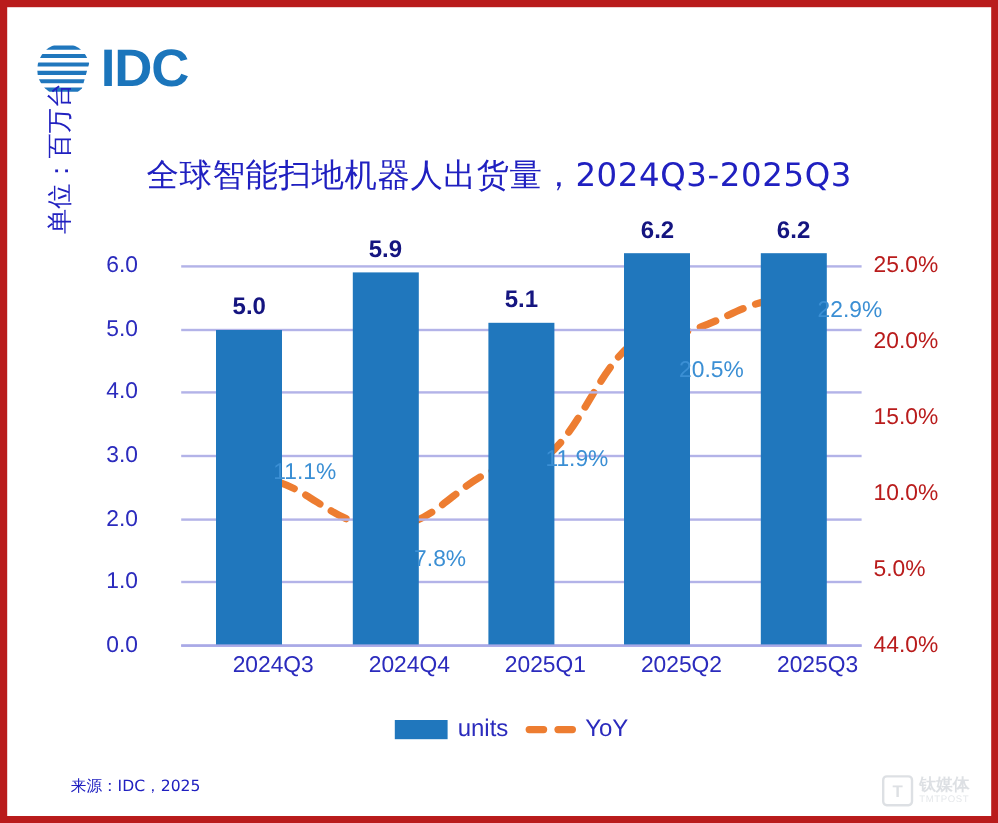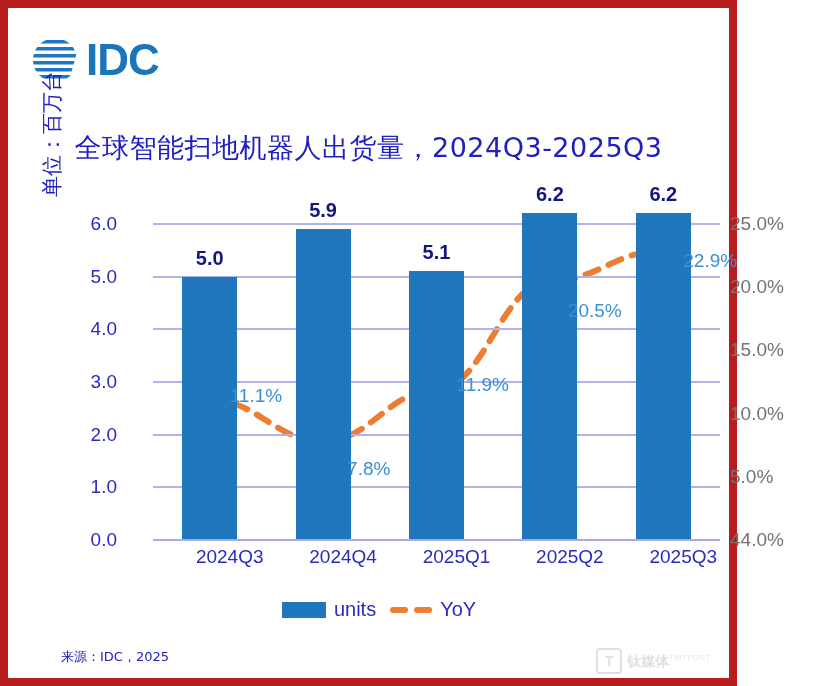--- a/index.html
+++ b/index.html
@@ -1,20 +1,20 @@
 <!DOCTYPE html>
 <html><head>
 <meta charset="utf-8">
 <style>
   html,body{margin:0;padding:0;background:#ffffff;}
   body{width:832px;height:686px;overflow:hidden;
        font-family:"Liberation Sans","DejaVu Sans",sans-serif;}
 
-  #page{position:relative;width:737px;height:686px;box-sizing:border-box;
-        border:8px solid #b91c1c;background:#ffffff;}
+  #page{position:relative;width:832px;height:686px;box-sizing:border-box;
+        border:6px solid #b91c1c;background:#ffffff;}
 
   
   #logo{position:absolute;left:22px;top:24px;height:56px;display:flex;align-items:center;gap:6px;}
   #logo .globe{width:50px;height:50px;}
   #logo .wordmark{font-size:44px;font-weight:bold;color:#1b75bb;letter-spacing:-1px;
                   line-height:1;font-family:"Liberation Sans",sans-serif;}
 
   
   #title{position:absolute;left:0;right:0;top:122px;text-align:center;
          font-size:27px;color:#2020c0;font-family:"DejaVu Sans","Liberation Sans",sans-serif;
@@ -24,21 +24,21 @@
   #chart{position:absolute;left:0;top:170px;width:826px;height:400px;}
   
   #plot{position:absolute;left:145px;top:46px;width:567px;height:316px;}
 
   .gridline{position:absolute;left:0;width:100%;height:2px;background:#b3b3e8;}
   .baseline{position:absolute;left:0;width:100%;height:2px;background:#a9a9e6;bottom:-1px;}
 
   .ytick{position:absolute;right:717px;transform:translateY(-50%);
          font-size:19px;color:#2b2bbd;font-family:"Liberation Sans",sans-serif;white-space:nowrap;}
   .ytick-right{position:absolute;left:722px;transform:translateY(-50%);
-         font-size:19px;color:#737373;font-family:"Liberation Sans",sans-serif;white-space:nowrap;}
+         font-size:19px;color:#b91c1c;font-family:"Liberation Sans",sans-serif;white-space:nowrap;}
 
   #ylabel{position:absolute;left:30px;top:226px;width:200px;
           transform:rotate(-90deg);transform-origin:left top;
           font-size:21px;color:#2020c0;text-align:center;
           font-family:"DejaVu Sans","Liberation Sans",sans-serif;}
 
   .bar{position:absolute;bottom:0;background:#2077bd;}
   .bar-label{position:absolute;transform:translateX(-50%);
              font-size:20px;font-weight:bold;color:#151580;
              font-family:"Liberation Sans",sans-serif;white-space:nowrap;}
@@ -59,21 +59,21 @@
   #legend .lbl{font-size:20px;color:#2b2bbd;font-family:"Liberation Sans",sans-serif;}
 
   
   #source{position:absolute;left:28px;top:640px;font-size:13px;color:#2020c0;
           font-family:"DejaVu Sans","Liberation Sans",sans-serif;margin-left:25px;}
 
   #watermark{position:absolute;right:18px;top:640px;display:flex;align-items:center;gap:5px;opacity:.55;}
   #watermark .wm-logo{width:22px;height:22px;border:2px solid #c3c8ce;border-radius:4px;
         color:#c3c8ce;font-size:14px;font-weight:bold;display:flex;align-items:center;
         justify-content:center;font-family:"Liberation Sans",sans-serif;}
-  #watermark .wm-text{display:flex;line-height:1.05;}
+  #watermark .wm-text{display:flex;flex-direction:column;line-height:1.05;}
   #watermark .wm-cn{font-size:14px;color:#c3c8ce;font-family:"DejaVu Sans",sans-serif;font-weight:bold;}
   #watermark .wm-en{font-size:8px;color:#cfd4d9;letter-spacing:.5px;font-family:Liberation Sans, sans-serif;}
 </style>
 </head>
 <body>
 
 <div id="page">
 
   <div id="logo">
     <span class="globe">

